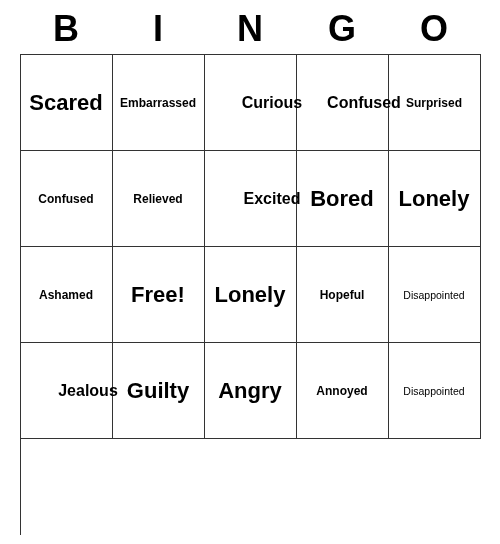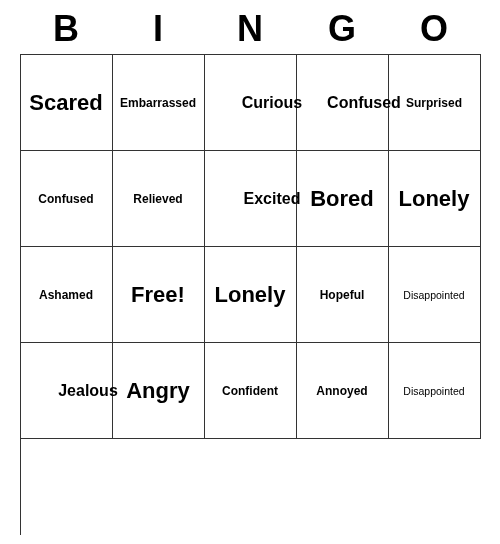--- a/index.html
+++ b/index.html
@@ -127,24 +127,24 @@
     <div class="bingo-cell">
       <span class="cell-text-small">Hopeful</span>
     </div>
     <div class="bingo-cell">
       <span class="cell-text-xsmall">Disappointed</span>
     </div>
     <div class="bingo-cell">
       <span class="cell-text-medium">Jealous</span>
     </div>
     <div class="bingo-cell">
-      <span class="cell-text-large">Angry</span>
+      <span class="cell-text-large">Guilty</span>
     </div>
     <div class="bingo-cell">
-      <span class="cell-text-small">Confident</span>
+      <span class="cell-text-large">Angry</span>
     </div>
     <div class="bingo-cell">
       <span class="cell-text-small">Annoyed</span>
     </div>
     <div class="bingo-cell">
       <span class="cell-text-xsmall">Disappointed</span>
     </div>
   </div>
 
 </body></html>

